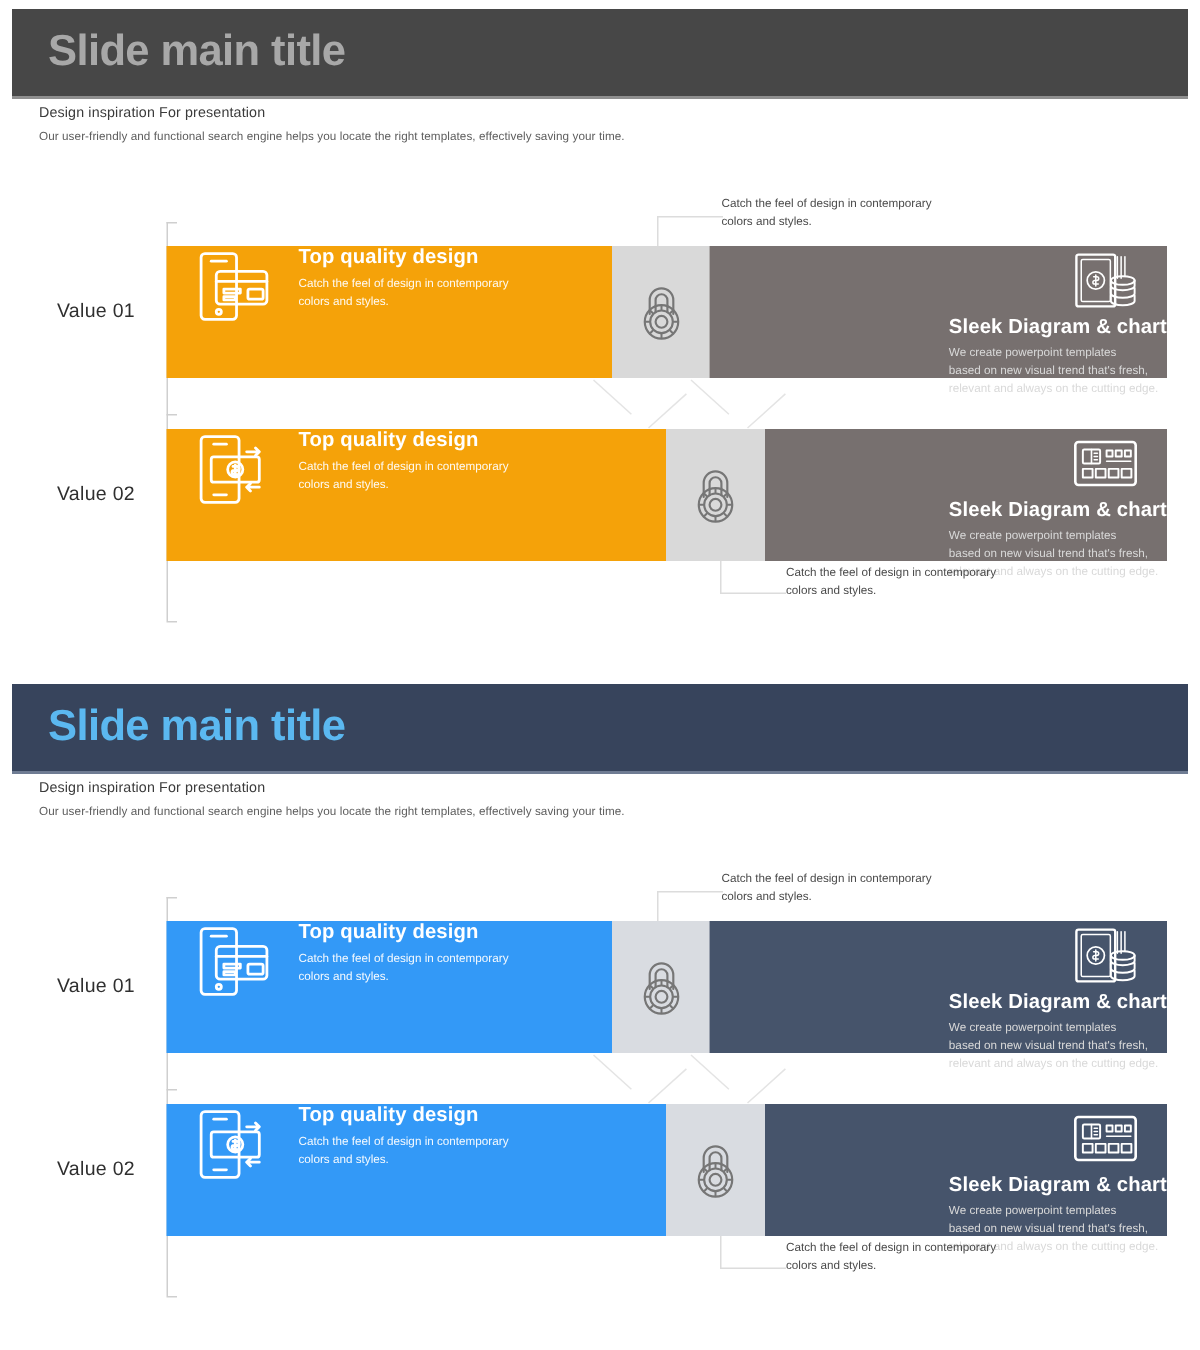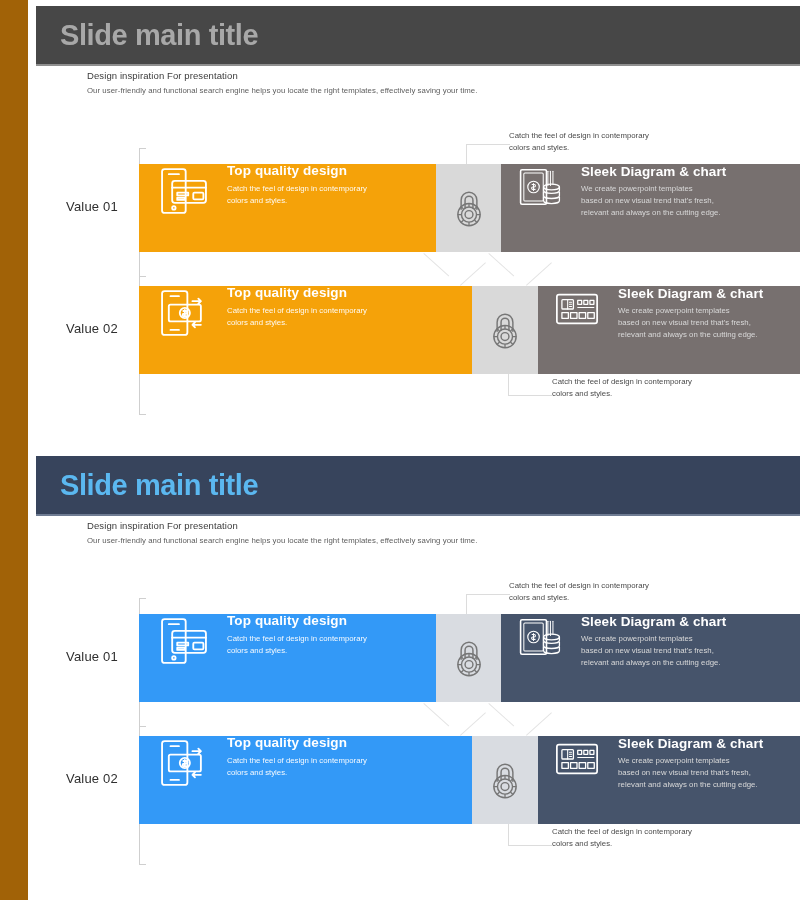--- a/index.html
+++ b/index.html
@@ -2,35 +2,35 @@
 <html><head>
 <meta charset="utf-8">
 <style>
   * { box-sizing: border-box; margin:0; padding:0; }
   html, body {
     width:800px; height:900px;
     background:#ffffff;
     font-family:"Liberation Sans", sans-serif;
     overflow:hidden;
   }
-  .page { width:668px; height:900px; position:relative; background:#a16207;padding-left:28px; }
+  .page { width:668px; height:900px; position:relative; background:#a16207; }
 
   .slide { position:relative; width:800px; height:450px; overflow:hidden; background:#fff; }
   .slide-inner { position:absolute; inset:6px 8px 6px 8px; background:#fff; }
 
   
   .hdr { position:absolute; left:0; right:0; top:0; height:58px; }
   .hdr .title {
     position:absolute; left:24px; top:50%; transform:translateY(-50%);
     font-size:29px; font-weight:bold; letter-spacing:-0.4px;
     font-family:"Liberation Sans Narrow","Liberation Sans", sans-serif;
   }
   .hdr-rule { position:absolute; left:0; right:0; top:58px; height:2px; }
 
-  .sub-wrap { position:absolute; left:18px; top:64px;margin-left:33px; }
+  .sub-wrap { position:absolute; left:18px; top:64px; }
   .sub1 { font-size:9.5px; color:#3b3b3b; letter-spacing:.1px; }
   .sub2 { font-size:7.8px; color:#5d5d5d; margin-top:5px; letter-spacing:.05px; }
 
   
   .diagram { position:absolute; left:0; right:0; top:118px; bottom:0; }
 
   .axis { position:absolute; width:1px; background:#cfcfcf; }
   .axis-cap { position:absolute; height:1px; width:7px; background:#cfcfcf; }
 
   .rowlabel {
@@ -47,21 +47,21 @@
     font-family:"Liberation Sans Narrow","Liberation Sans", sans-serif;
     letter-spacing:.1px; line-height:1.1;
   }
   .bar-main .txt-b {
     font-size:7.8px; color:#ffffff; line-height:1.5; margin-top:4px; opacity:.95;
   }
 
   .bar-mid { background:#d9d9d9; display:flex; align-items:center; justify-content:center; }
   .bar-mid .lockico { width:42px; height:42px; }
 
-  .bar-right { display:flex; align-items:flex-start; padding-left:16px; }
+  .bar-right { display:flex; align-items:flex-end; padding-left:16px;flex-direction:column; }
   .bar-right .ico { width:46px; height:46px; flex:0 0 46px; margin-right:18px; }
   .bar-right .txt-h {
     font-size:13.5px; font-weight:bold; color:#ffffff;
     font-family:"Liberation Sans Narrow","Liberation Sans", sans-serif;
     letter-spacing:.1px;
   }
   .bar-right .txt-b { font-size:7.8px; color:#d9d9d9; line-height:1.55; margin-top:4px; }
 
   
   .callout-txt { position:absolute; font-size:7.8px; color:#4a4a4a; line-height:1.5; }

